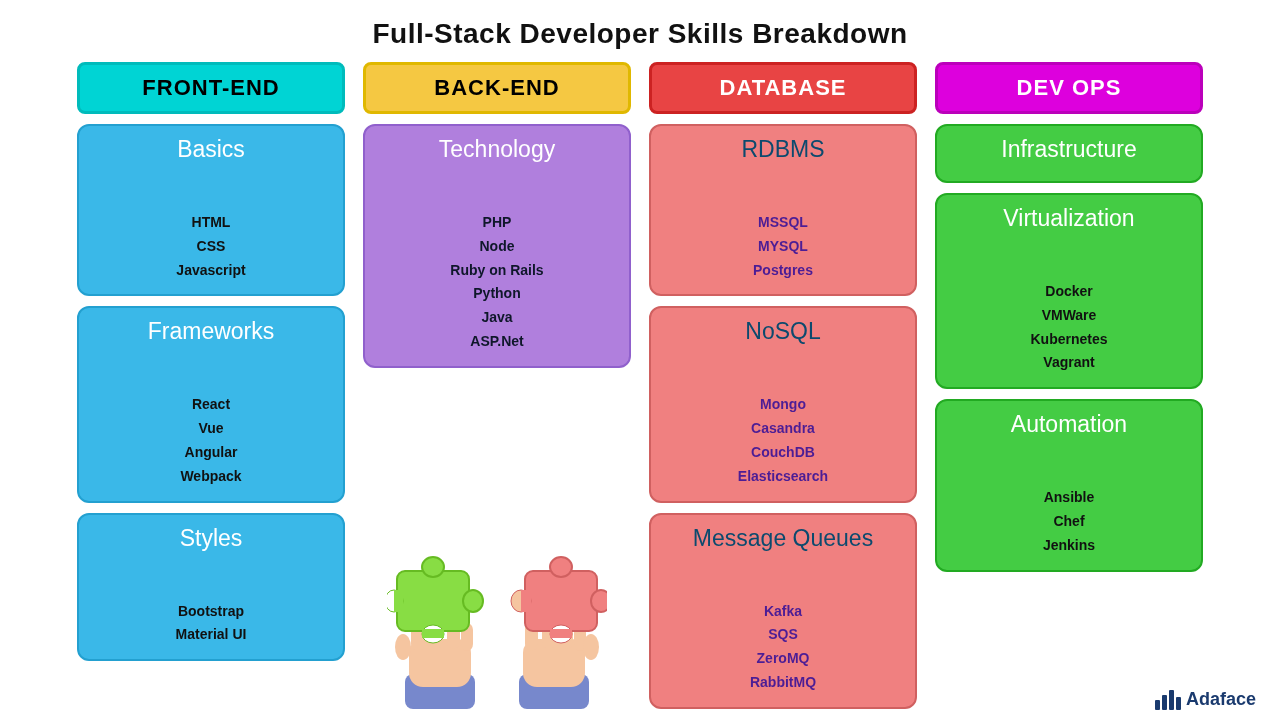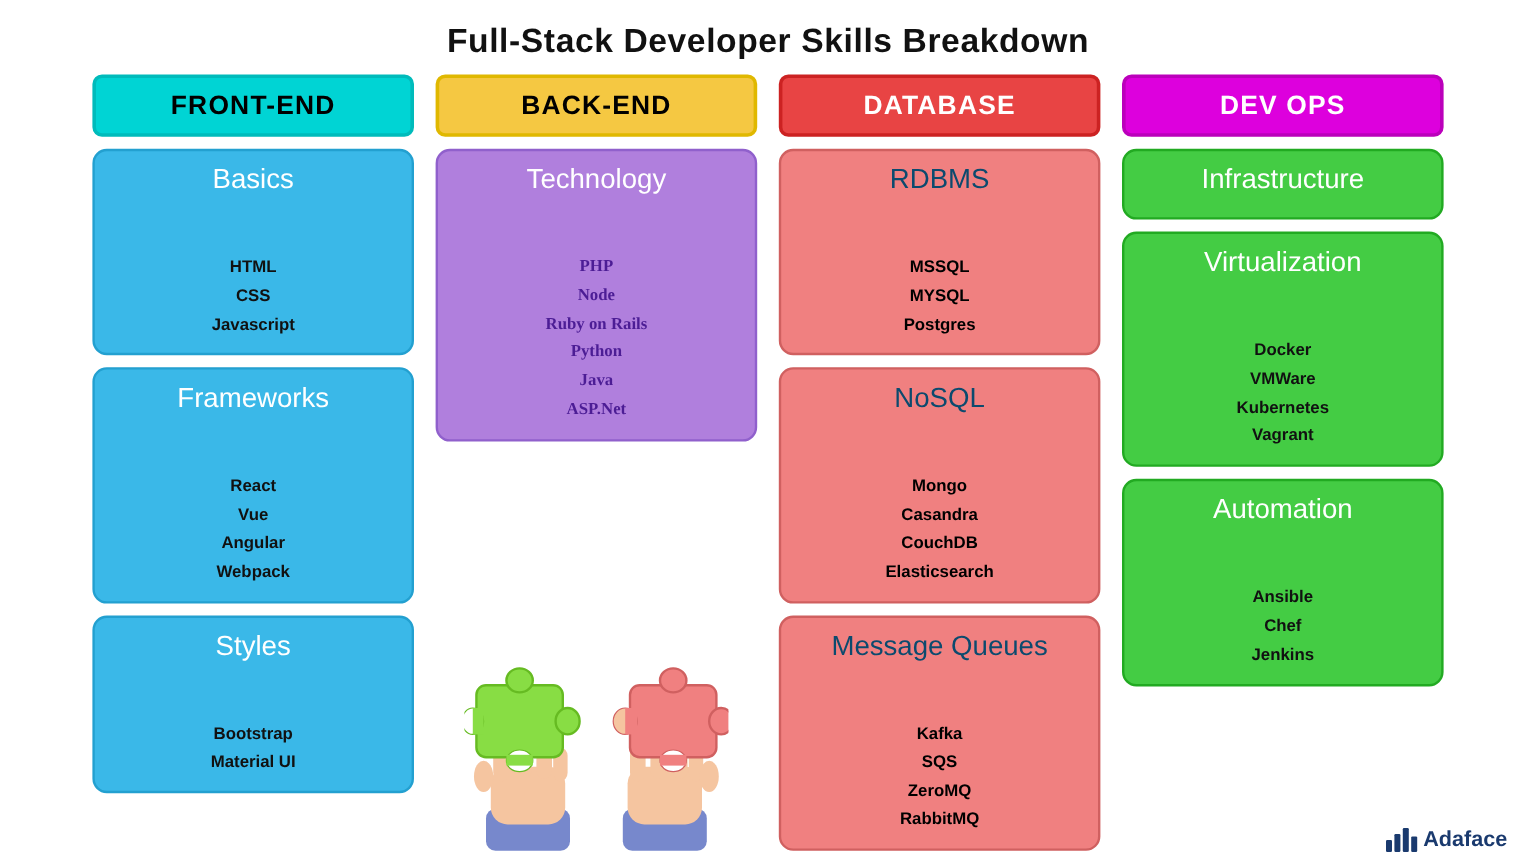--- a/index.html
+++ b/index.html
@@ -69,26 +69,26 @@
     }
 
     
     .fe-card { background: #3ab8e8; border: 2px solid #23a0d0; }
     .fe-card .card-title { color: #fff; }
     .fe-card .card-items { color: #111; }
 
     
     .be-card { background: #b07fdd; border: 2px solid #9060cc; }
     .be-card .card-title { color: #fff; }
-    .be-card .card-items { color: #4c1d95; font-family: Liberation Serif, serif; }
+    .be-card .card-items { color: #0f172a; }
 
     
     .db-card { background: #f08080; border: 2px solid #d06060; }
     .db-card .card-title { color: #0c4a6e; }
-    .db-card .card-items { color: #000000; }
+    .db-card .card-items { color: #4c1d95; }
 
     
     .do-card { background: #44cc44; border: 2px solid #22aa22; }
     .do-card .card-title { color: #fff; }
     .do-card .card-items { color: #111; }
 
     .puzzle-area {
       width: 100%;
       display: flex;
       justify-content: center;

